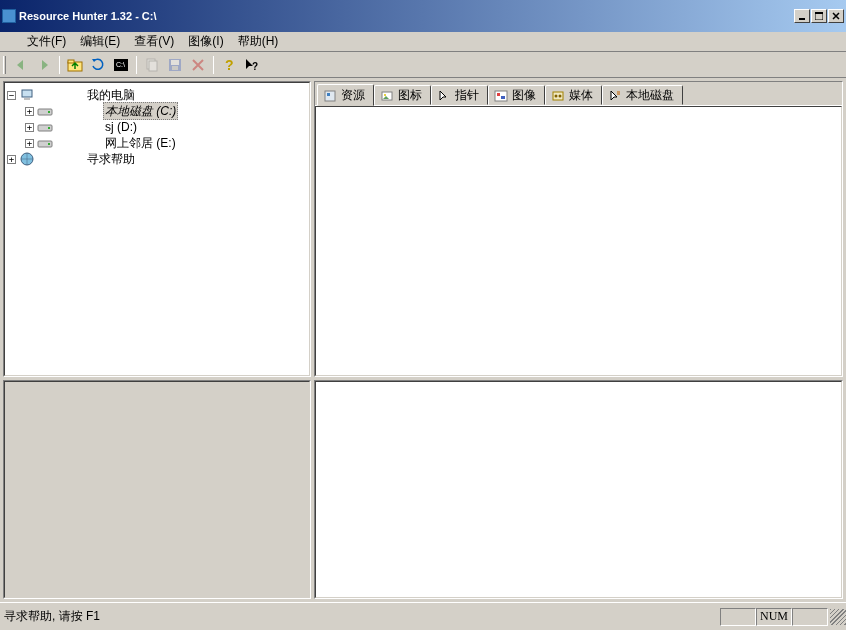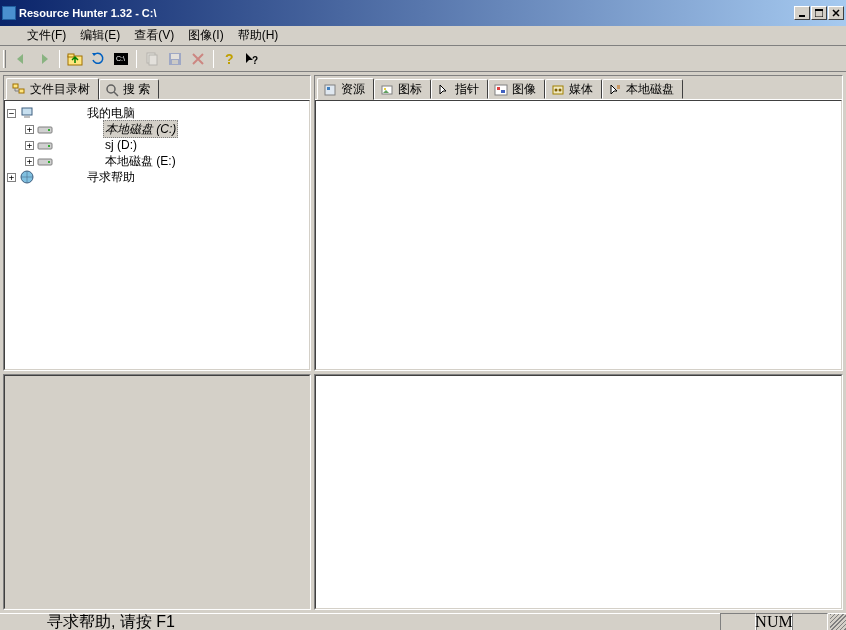--- a/index.html
+++ b/index.html
@@ -12,21 +12,21 @@
   overflow: hidden;
   display: flex;
   flex-direction: column;
 }
 .titlebar {
   height: 26px;
   background: linear-gradient(to right, #0a246a, #a6caf0);
   color: white;
   display: flex;
   align-items: center;
-  padding: 10px 2px;
+  padding: 16px 2px;
   font-family: "Microsoft Sans Serif", sans-serif;
   font-weight: bold;
 }
 .titlebar .app-icon {
   width: 14px; height: 14px;
   margin-right: 3px;
   background: #4a90d0;
   border: 1px solid #2060a0;
 }
 .titlebar .title { flex: 1; font-size: 11px; }
@@ -156,27 +156,26 @@
   display: flex; align-items: center; justify-content: center;
   font-size: 9px; line-height: 7px;
   margin-right: 3px;
   font-family: monospace;
   color: black;
 }
 .tree-icon { width: 16px; height: 14px; display: inline-flex; align-items: center; justify-content: center; margin-right: 2px; }
 .tree-label { padding: 0 2px; margin-left: 48px; }
 .tree-label.sel { background: #d4d0c8; border: 1px dotted #808080; padding: 0 1px; font-style: italic; }
 .statusbar {
-  height: 17px;
+  height: 28px;
   background: #d4d0c8;
   display: flex;
   align-items: center;
   border-top: 1px solid #fff;
-  font-size: 16px;
-  padding-left: 43px;
+  font-size: 12px;
 }
 .statusbar .sb-panel {
   border: 1px solid;
   border-color: #808080 #fff #fff #808080;
   height: 18px;
   padding: 1px 4px;
   display: flex;
   align-items: center;
 }
 .statusbar .sb-main { flex: 1; border: none; }
@@ -282,41 +281,20 @@
     <svg width="16" height="16">
         <path d="M2 2 L2 12 L5 9 L9 9 Z" fill="#000"></path>
         <text x="8" y="13" font-size="10" font-weight="bold" fill="#000">?</text>
       </svg>
   </div>
 </div>
 
 <div class="content">
 
   <div class="pane">
-    <div class="tabstrip">
-      <div class="tab active">
-        <span class="ticon">
-          <svg width="14" height="14">
-              <rect x="1" y="1" width="5" height="4" fill="#ffe680" stroke="#a07000"></rect>
-              <rect x="7" y="6" width="5" height="4" fill="#ffe680" stroke="#a07000"></rect>
-              <path d="M3 5 L3 8 L7 8" stroke="#808080" fill="none"></path>
-            </svg>
-        </span>
-        <span>文件目录树</span>
-      </div>
-      <div class="tab">
-        <span class="ticon">
-          <svg width="14" height="14">
-              <circle cx="6" cy="6" r="4" fill="none" stroke="#606060" stroke-width="1.5"></circle>
-              <path d="M9 9 L13 13" stroke="#606060" stroke-width="1.5"></path>
-            </svg>
-        </span>
-        <span>搜 索</span>
-      </div>
-    </div>
     <div class="pane-inner">
       <div class="tree">
         <div class="tree-row">
           <span class="tree-exp">−</span>
           <span class="tree-icon">
               <svg width="16" height="14">
                 <rect x="3" y="2" width="10" height="7" fill="#c8e0f0" stroke="#406080"></rect>
                 <rect x="5" y="10" width="6" height="2" fill="#c0c0c0"></rect>
               </svg>
             </span>
@@ -343,21 +321,21 @@
           <span class="tree-label">sj (D:)</span>
         </div>
         <div class="tree-row" style="padding-left:18px">
           <span class="tree-exp">+</span>
           <span class="tree-icon">
               <svg width="16" height="14">
                 <rect x="1" y="5" width="14" height="6" rx="1" fill="#d0d0d0" stroke="#808080"></rect>
                 <circle cx="12" cy="8" r="1" fill="#00a000"></circle>
               </svg>
             </span>
-          <span class="tree-label">本地磁盘 (E:)</span>
+          <span class="tree-label">网上邻居 (E:)</span>
         </div>
         <div class="tree-row">
           <span class="tree-exp">+</span>
           <span class="tree-icon">
               <svg width="16" height="14">
                 <circle cx="8" cy="7" r="6" fill="#80c0e0" stroke="#406080"></circle>
                 <path d="M2 7 L14 7 M8 1 L8 13" stroke="#406080" stroke-width="0.5"></path>
               </svg>
             </span>
           <span class="tree-label">寻求帮助</span>

